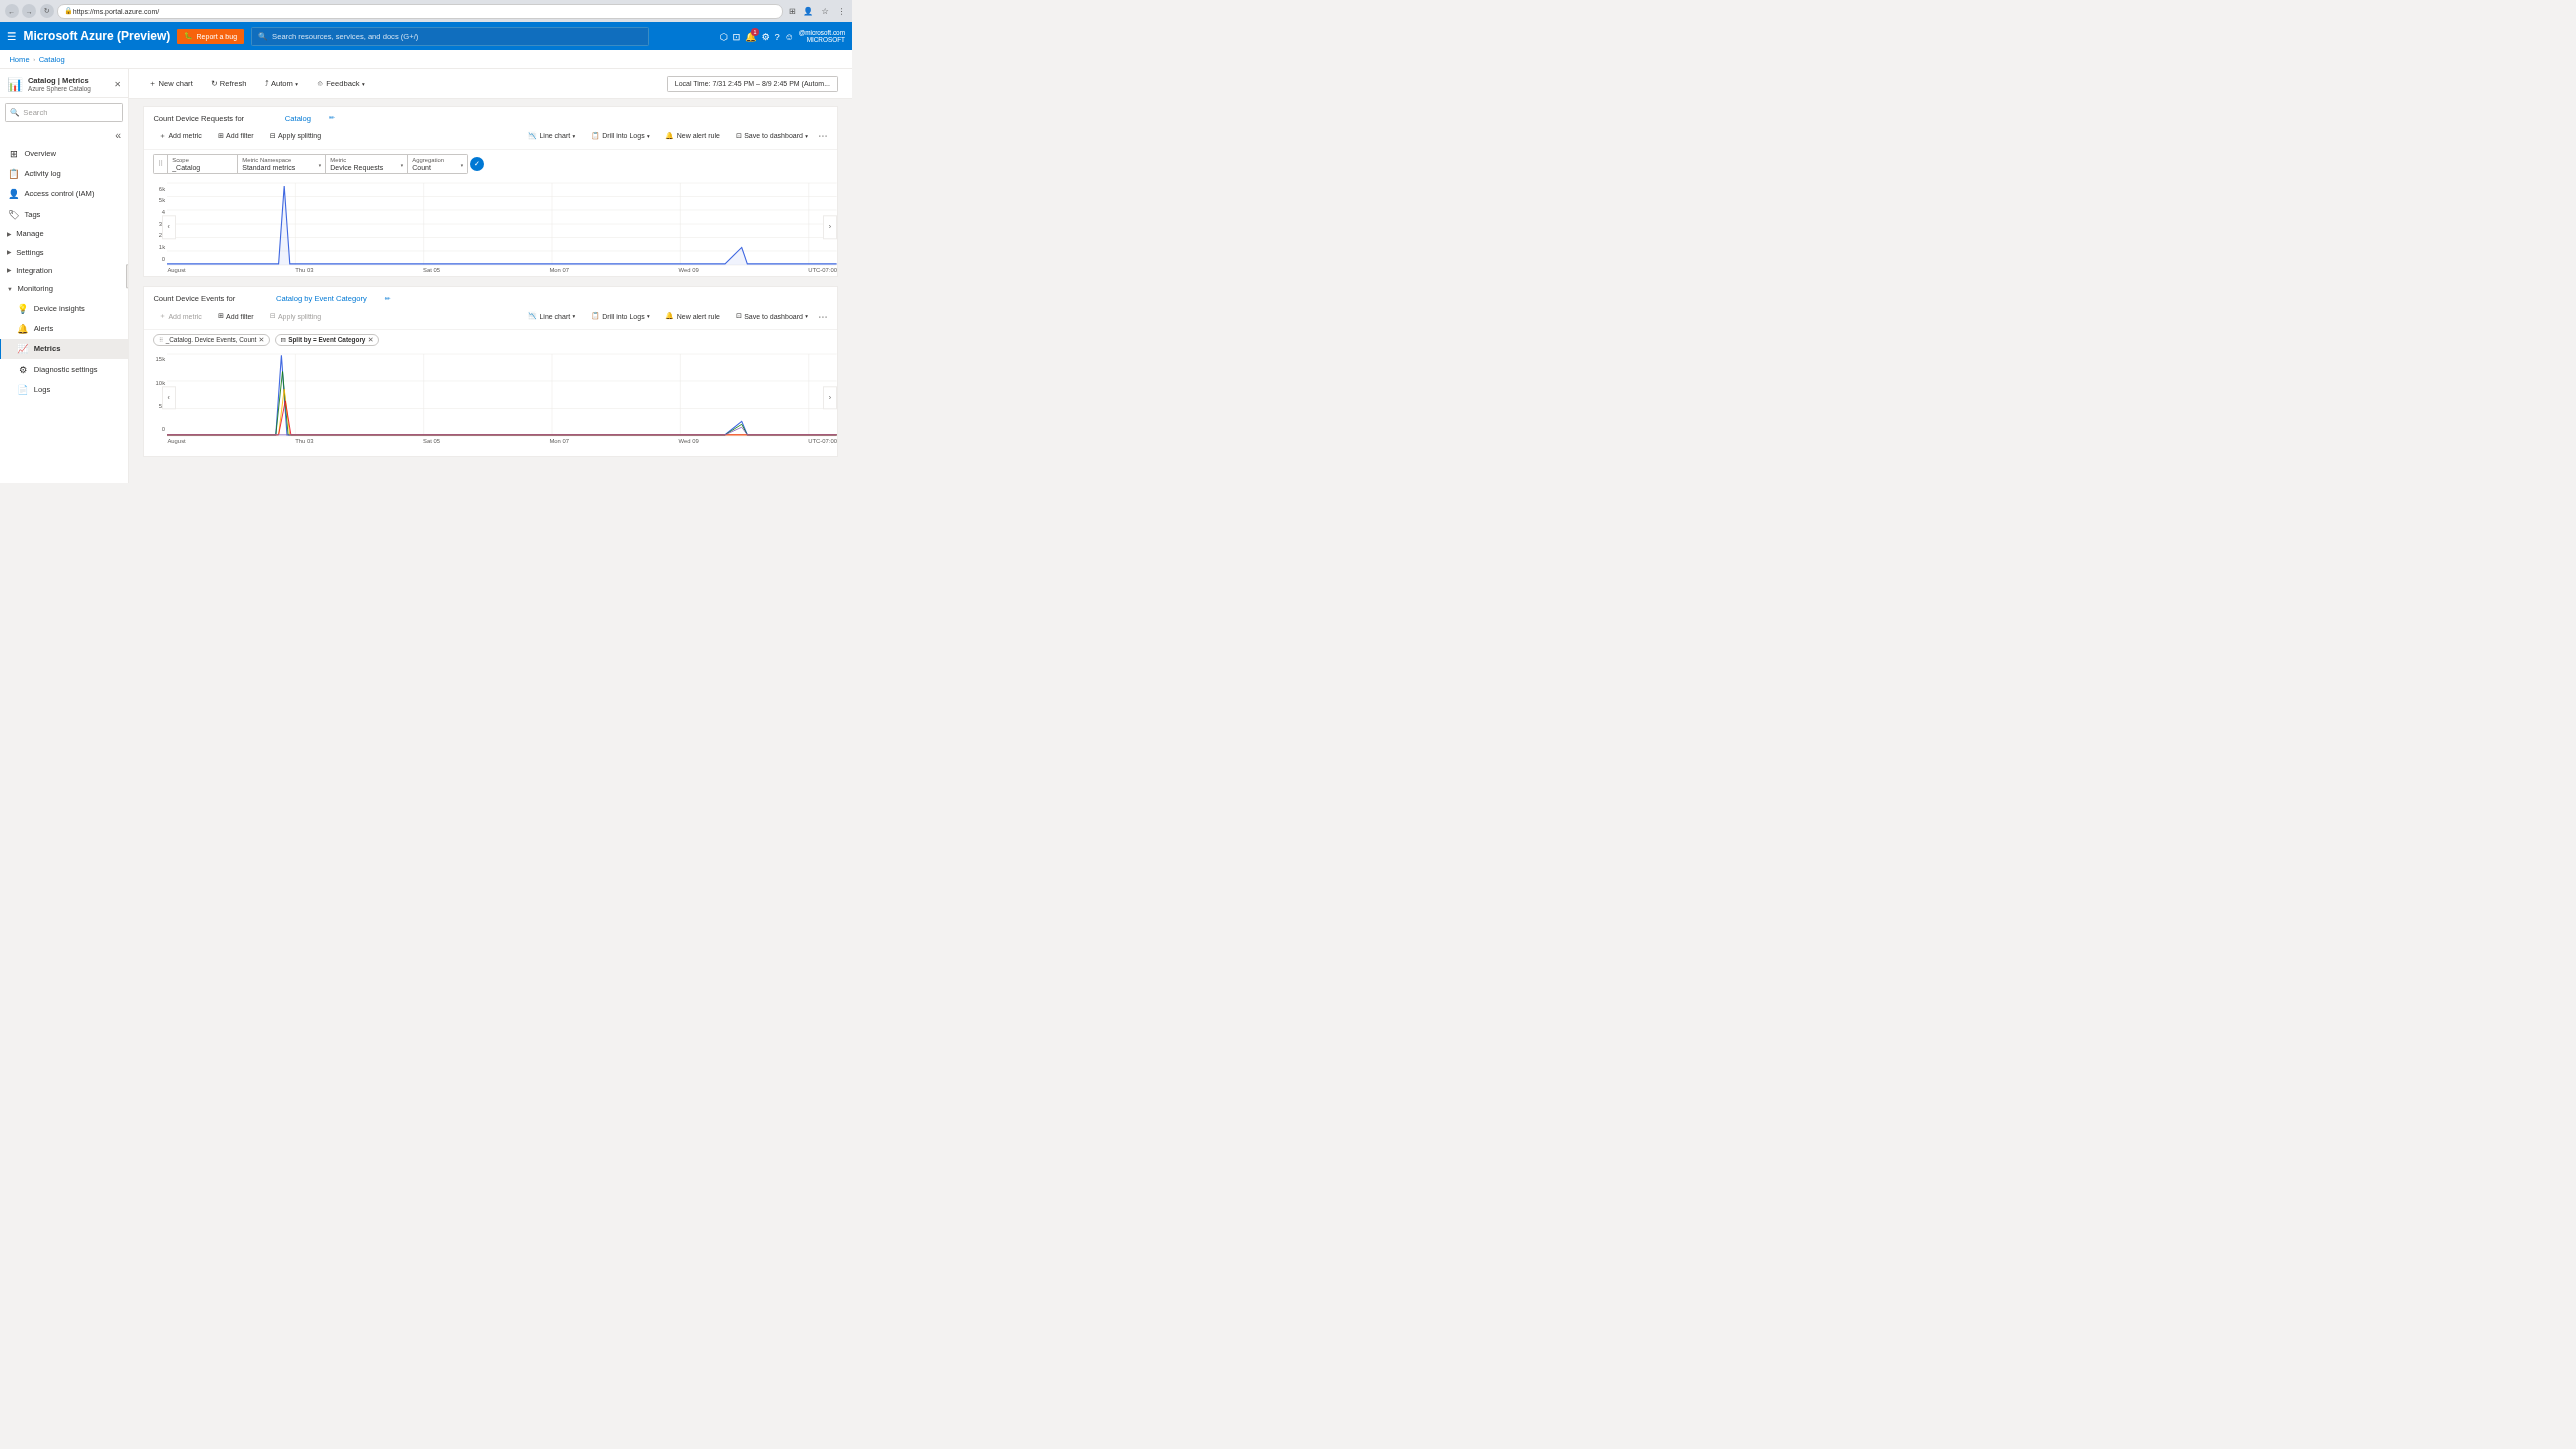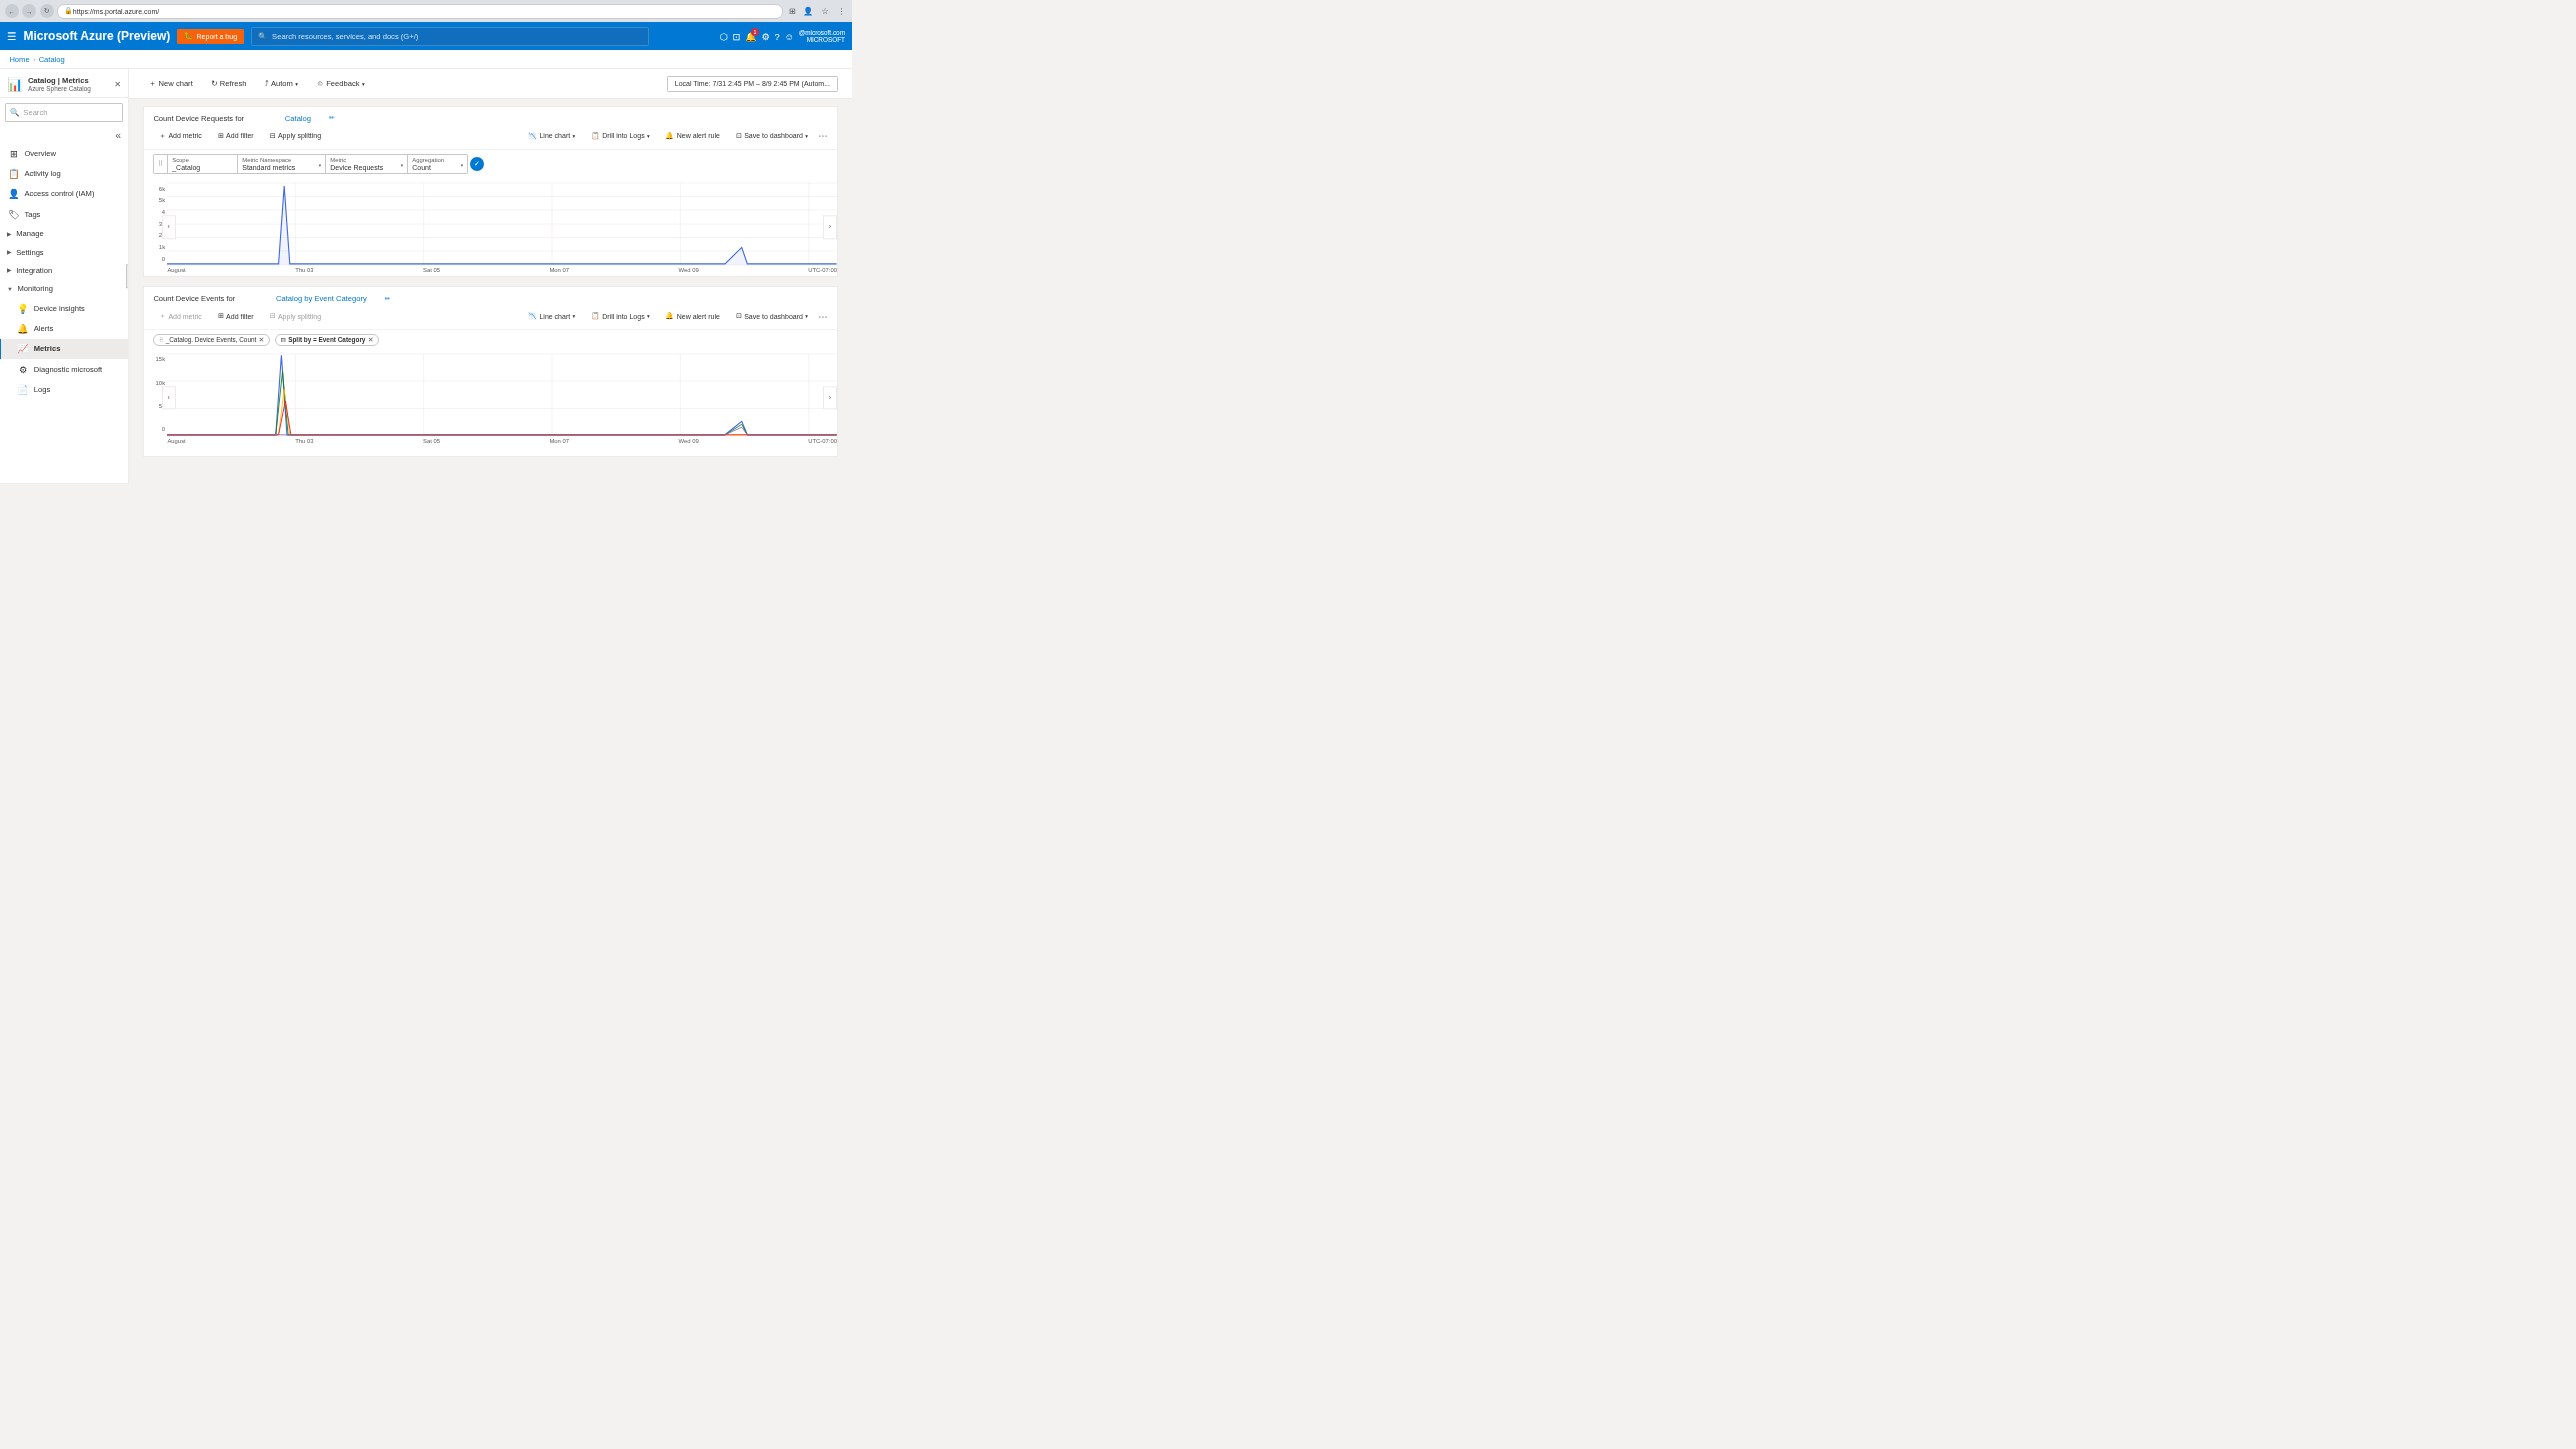--- a/index.html
+++ b/index.html
@@ -371,21 +371,21 @@
       <span>Alerts</span>
     </div>
 
     <div class="sidebar-item active" style="padding-left:16.4px;">
       <span class="sidebar-item-icon">📈</span>
       <span>Metrics</span>
     </div>
 
     <div class="sidebar-item" style="padding-left:16.4px;">
       <span class="sidebar-item-icon">⚙</span>
-      <span>Diagnostic microsoft</span>
+      <span>Diagnostic settings</span>
     </div>
 
     <div class="sidebar-item" style="padding-left:16.4px;">
       <span class="sidebar-item-icon">📄</span>
       <span>Logs</span>
     </div>
 
     <div style="position:absolute; top:50%; right:-7px; transform:translateY(-50%);
       width:9.4px; height:23.4px; background:#edebe9; border:0.6px solid #c8c6c4;
       display:flex; align-items:center; justify-content:center; cursor:pointer;

